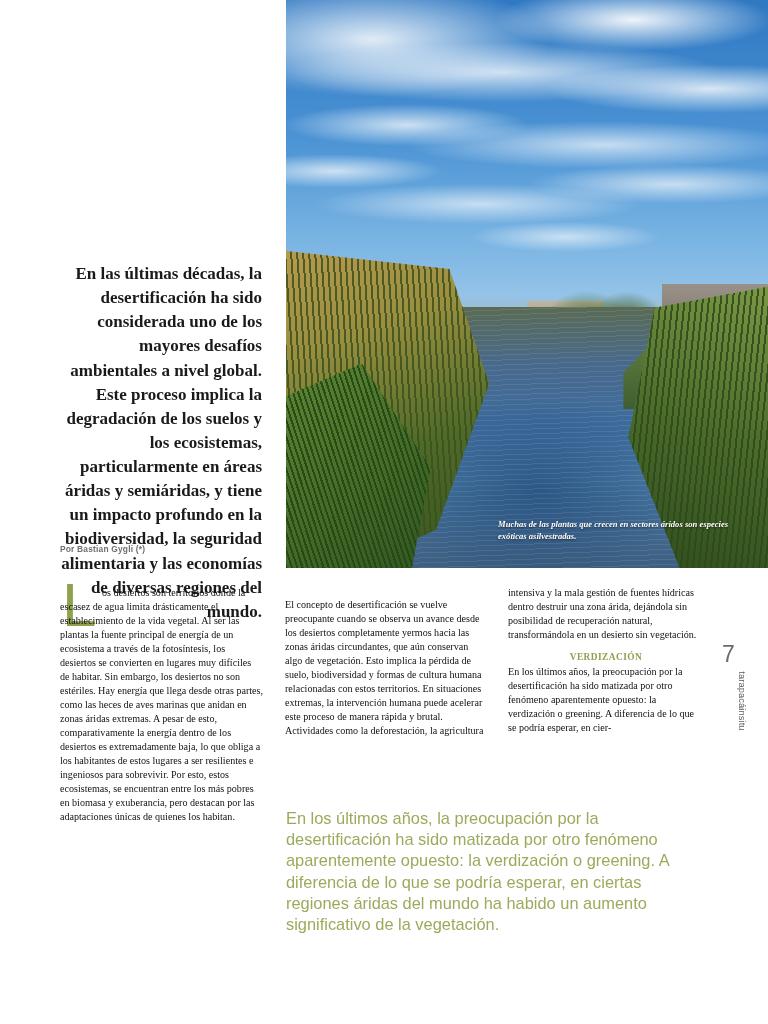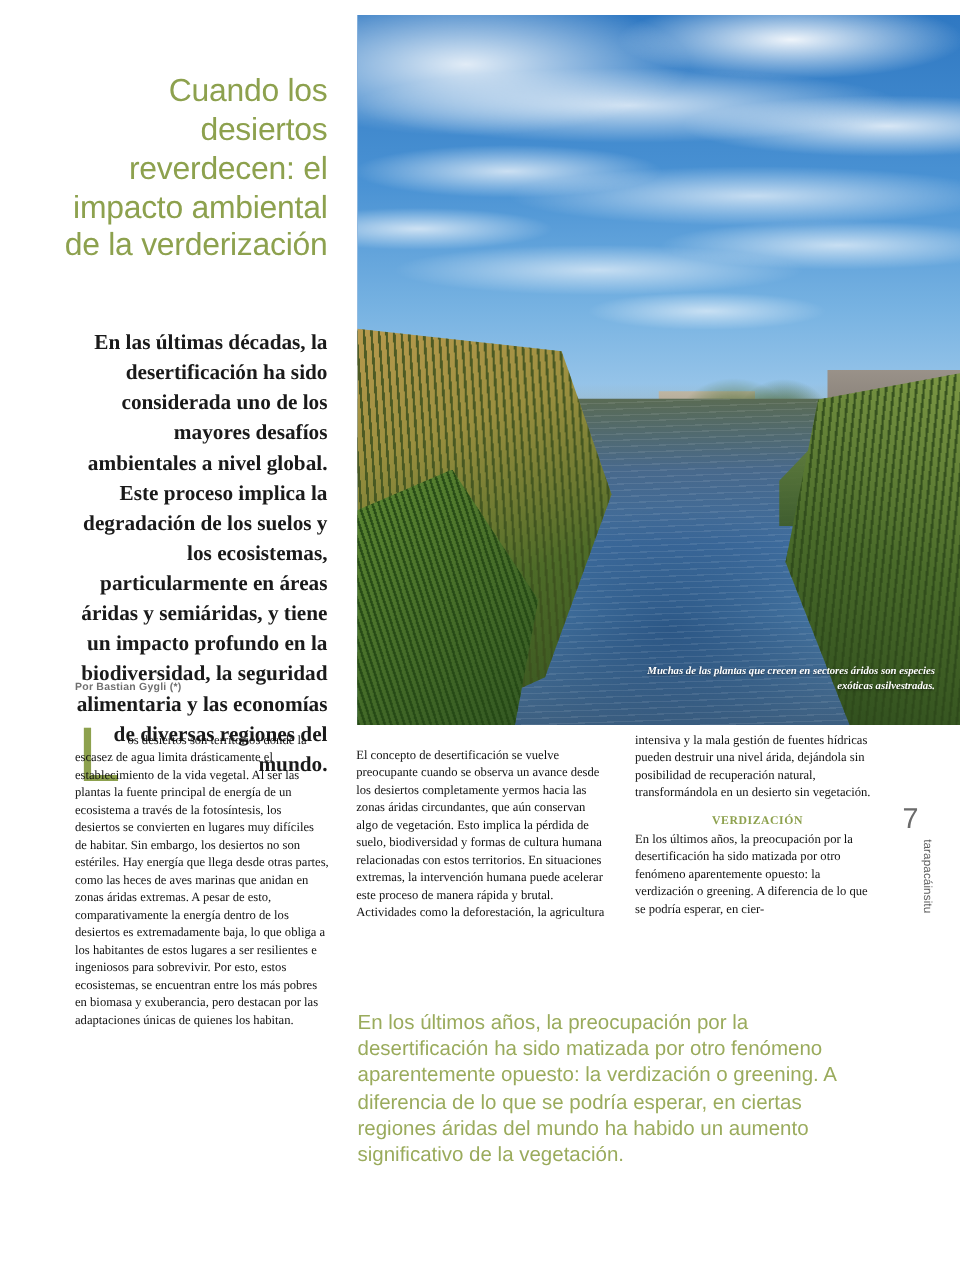--- a/index.html
+++ b/index.html
@@ -16,26 +16,25 @@
     position: relative;
     width: 768px;
     height: 1024px;
     background: #ffffff;
   }
 
   
   .photo {
     position: absolute;
     left: 286px;
-    top: 12px;
+    top: 0;
     width: 482px;
     height: 568px;
     overflow: hidden;
     background: #3b7fc4;
-    text-align: right;
   }
   .photo-sky {
     position: absolute;
     left: 0; top: 0; width: 100%; height: 58%;
     background:
       radial-gradient(ellipse 60% 28% at 18% 12%, rgba(255,255,255,.85) 0%, rgba(255,255,255,0) 62%),
       radial-gradient(ellipse 48% 16% at 72% 6%,  rgba(255,255,255,.92) 0%, rgba(255,255,255,0) 60%),
       radial-gradient(ellipse 70% 14% at 45% 22%, rgba(255,255,255,.75) 0%, rgba(255,255,255,0) 65%),
       radial-gradient(ellipse 55% 12% at 88% 27%, rgba(255,255,255,.80) 0%, rgba(255,255,255,0) 62%),
       radial-gradient(ellipse 40% 10% at 25% 38%, rgba(255,255,255,.72) 0%, rgba(255,255,255,0) 64%),
@@ -265,38 +264,37 @@
     <div class="trees"></div>
     <div class="photo-water"></div>
     <div class="water-ripple"></div>
     <div class="reeds-top-right"></div>
     <div class="reeds-left"></div>
     <div class="reeds-right"></div>
     <div class="reeds-left-front"></div>
     <figcaption class="photo-caption">Muchas de las plantas que crecen en sectores áridos son especies exóticas asilvestradas.</figcaption>
   </figure>
 
-  <h1 class="headline">Cuando los desiertos reverdecen: el impacto ambiental de la verderización</h1>
 
   <div class="lead">En las últimas décadas, la desertificación ha sido considerada uno de los mayores desafíos ambientales a nivel global. Este proceso implica la degradación de los suelos y los ecosistemas, particularmente en áreas áridas y semiáridas, y tiene un impacto profundo en la biodiversidad, la seguridad alimentaria y las economías de diversas regiones del mundo.</div>
 
   <div class="byline">Por Bastian Gygli (*)</div>
 
   <div class="dropcap">L</div>
 
   <div class="col col-1">
     <p class="first">os desiertos son territorios donde la escasez de agua limita drásticamente el establecimiento de la vida vegetal. Al ser las plantas la fuente principal de energía de un ecosistema a través de la fotosíntesis, los desiertos se convierten en lugares muy difíciles de habitar. Sin embargo, los desiertos no son estériles. Hay energía que llega desde otras partes, como las heces de aves marinas que anidan en zonas áridas extremas. A pesar de esto, comparativamente la energía dentro de los desiertos es extremadamente baja, lo que obliga a los habitantes de estos lugares a ser resilientes e ingeniosos para sobrevivir. Por esto, estos ecosistemas, se encuentran entre los más pobres en biomasa y exuberancia, pero destacan por las adaptaciones únicas de quienes los habitan.</p>
   </div>
 
   <div class="col col-2">
     <p>El concepto de desertificación se vuelve preocupante cuando se observa un avance desde los desiertos completamente yermos hacia las zonas áridas circundantes, que aún conservan algo de vegetación. Esto implica la pérdida de suelo, biodiversidad y formas de cultura humana relacionadas con estos territorios. En situaciones extremas, la intervención humana puede acelerar este proceso de manera rápida y brutal. Actividades como la deforestación, la agricultura</p>
   </div>
 
   <div class="col col-3">
-    <p>intensiva y la mala gestión de fuentes hídricas pueden destruir una nivel árida, dejándola sin posibilidad de recuperación natural, transformándola en un desierto sin vegetación.</p>
+    <p>intensiva y la mala gestión de fuentes hídricas dentro destruir una zona árida, dejándola sin posibilidad de recuperación natural, transformándola en un desierto sin vegetación.</p>
     <h2 class="subhead">VERDIZACIÓN</h2>
     <p>En los últimos años, la preocupación por la desertificación ha sido matizada por otro fenómeno aparentemente opuesto: la verdización o greening. A diferencia de lo que se podría esperar, en cier-</p>
   </div>
 
   <blockquote class="pullquote">En los últimos años, la preocupación por la desertificación ha sido matizada por otro fenómeno aparentemente opuesto: la verdización o greening. A diferencia de lo que se podría esperar, en ciertas regiones áridas del mundo ha habido un aumento significativo de la vegetación.</blockquote>
 
   <div class="folio-num">7</div>
   <div class="folio-mag">tarapacáinsitu</div>
 
 </div>

